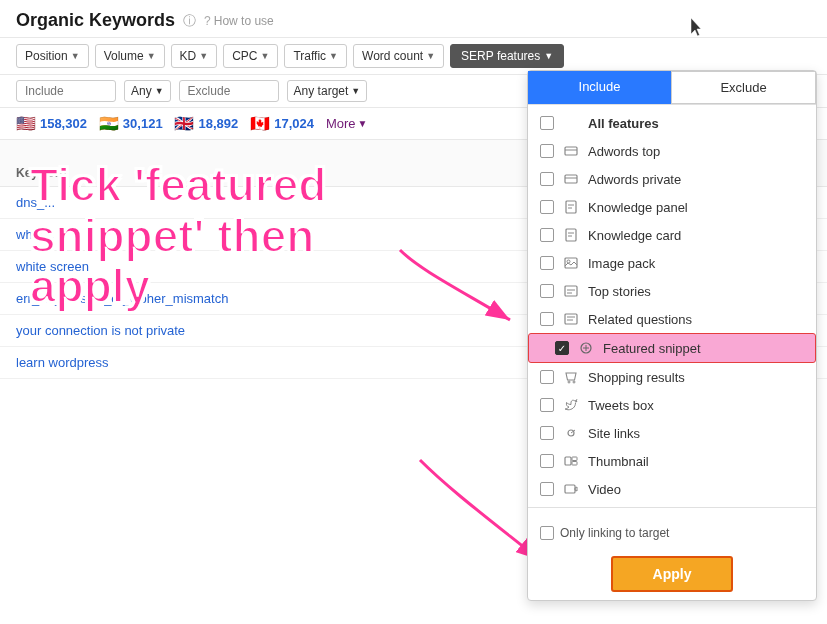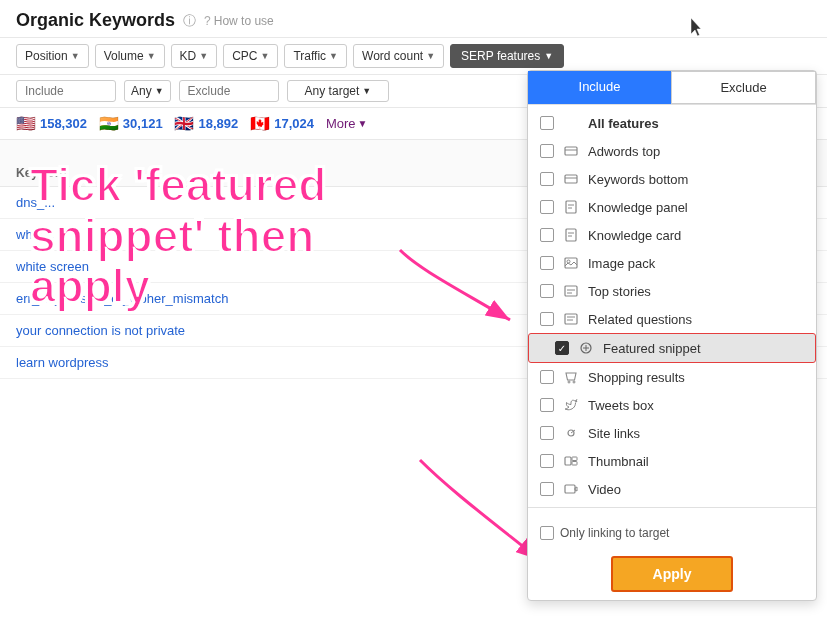--- a/index.html
+++ b/index.html
@@ -15,21 +15,21 @@
     .filter-btn { border: 1px solid #ccc; background: #fff; border-radius: 3px; padding: 4px 8px; font-size: 12px; cursor: pointer; display: flex; align-items: center; gap: 3px; color: #333; }
     .filter-btn .arrow { font-size: 9px; color: #666; }
     .serp-btn { background: #555; color: #fff; border: 1px solid #555; border-radius: 3px; padding: 4px 10px; font-size: 12px; cursor: pointer; display: flex; align-items: center; gap: 4px; }
     .serp-btn .arrow { font-size: 9px; }
 
     
     .include-bar { display: flex; align-items: center; padding: 5px 16px; gap: 8px; border-bottom: 1px solid #e8e8e8; }
     .include-input { border: 1px solid #ccc; border-radius: 3px; padding: 3px 8px; font-size: 12px; color: #aaa; width: 100px; }
     .any-dropdown { border: 1px solid #ccc; border-radius: 3px; padding: 3px 6px; font-size: 12px; background: #fff; cursor: pointer; display: flex; align-items: center; gap: 3px; }
     .exclude-input { border: 1px solid #ccc; border-radius: 3px; padding: 3px 8px; font-size: 12px; color: #aaa; width: 100px; }
-    .any-target-dropdown { border: 1px solid #ccc; border-radius: 3px; padding: 3px 17px; font-size: 12px; background: #fff; cursor: pointer; display: flex; align-items: center; gap: 3px; }
+    .any-target-dropdown { border: 1px solid #ccc; border-radius: 3px; padding: 3px 6px; font-size: 12px; background: #fff; cursor: pointer; display: flex; align-items: center; gap: 3px; }
 
     
     .country-stats { display: flex; align-items: center; padding: 6px 16px; gap: 12px; border-bottom: 1px solid #e8e8e8; }
     .country-item { display: flex; align-items: center; gap: 4px; font-size: 13px; }
     .country-flag { font-size: 16px; }
     .country-count { font-weight: 700; color: #2563d3; }
     .more-btn { color: #701a75; cursor: pointer; font-size: 13px; display: flex; align-items: center; gap: 2px; }
 
     
     .table-container { overflow-x: hidden; }
@@ -62,21 +62,21 @@
     .panel-list { padding: 4px 0; max-height: 440px; overflow-y: auto; }
     .panel-item { display: flex; align-items: center; padding: 5px 12px; gap: 8px; cursor: pointer; }
     .panel-checkbox { width: 14px; height: 14px; border: 1px solid #999; border-radius: 2px; display: flex; align-items: center; justify-content: center; flex-shrink: 0; background: #fff; }
     .panel-checkbox.checked { background: #333; border-color: #333; }
     .panel-checkbox.checked::after { content: '✓'; color: #fff; font-size: 10px; }
     .panel-icon { width: 18px; height: 18px; display: flex; align-items: center; justify-content: center; flex-shrink: 0; }
     .panel-icon svg { width: 14px; height: 14px; }
     .panel-label { font-size: 13px; color: #333; flex: 1; }
     .panel-label.bold { font-weight: 600; }
 
-    .featured-item { background: #e5e5e5; border: 1.5px solid #e53e3e; border-radius: 3px; padding-left: 26px; }
+    .featured-item { background: #f9a8d4; border: 1.5px solid #e53e3e; border-radius: 3px; padding-left: 26px; }
 
     .panel-footer { padding: 8px 12px; border-top: 1px solid #e0e0e0; display: flex; align-items: center; }
     .panel-only-target { display: flex; align-items: center; gap: 6px; font-size: 12px; color: #555; margin-top: 10px; }
 
     .apply-row { padding: 8px 12px; display: flex; justify-content: center; }
     .apply-btn { background: #f5a623; color: #fff; border: none; border-radius: 3px; padding: 8px 40px; font-size: 14px; font-weight: 600; cursor: pointer; border: 2px solid #e0520a; }
 
     
     .arrow-container { position: absolute; pointer-events: none; z-index: 50; }
 
@@ -287,21 +287,21 @@
     <span class="panel-label ">Adwords top</span>
   </div>
       <div class="panel-item">
     <div class="panel-checkbox "></div>
     <div class="panel-icon">
           <svg viewBox="0 0 14 14" fill="none">
             <rect x="1" y="3" width="12" height="8" rx="1" stroke="#888" stroke-width="1.2"></rect>
             <line x1="1" y1="6" x2="13" y2="6" stroke="#888" stroke-width="1"></line>
           </svg>
         </div>
-    <span class="panel-label ">Keywords bottom</span>
+    <span class="panel-label ">Adwords private</span>
   </div>
       <div class="panel-item">
     <div class="panel-checkbox "></div>
     <div class="panel-icon">
           <svg viewBox="0 0 14 14" fill="none">
             <rect x="2" y="1" width="10" height="12" rx="1" stroke="#888" stroke-width="1.2"></rect>
             <line x1="4" y1="5" x2="10" y2="5" stroke="#888" stroke-width="1"></line>
             <line x1="4" y1="8" x2="8" y2="8" stroke="#888" stroke-width="1"></line>
           </svg>
         </div>

